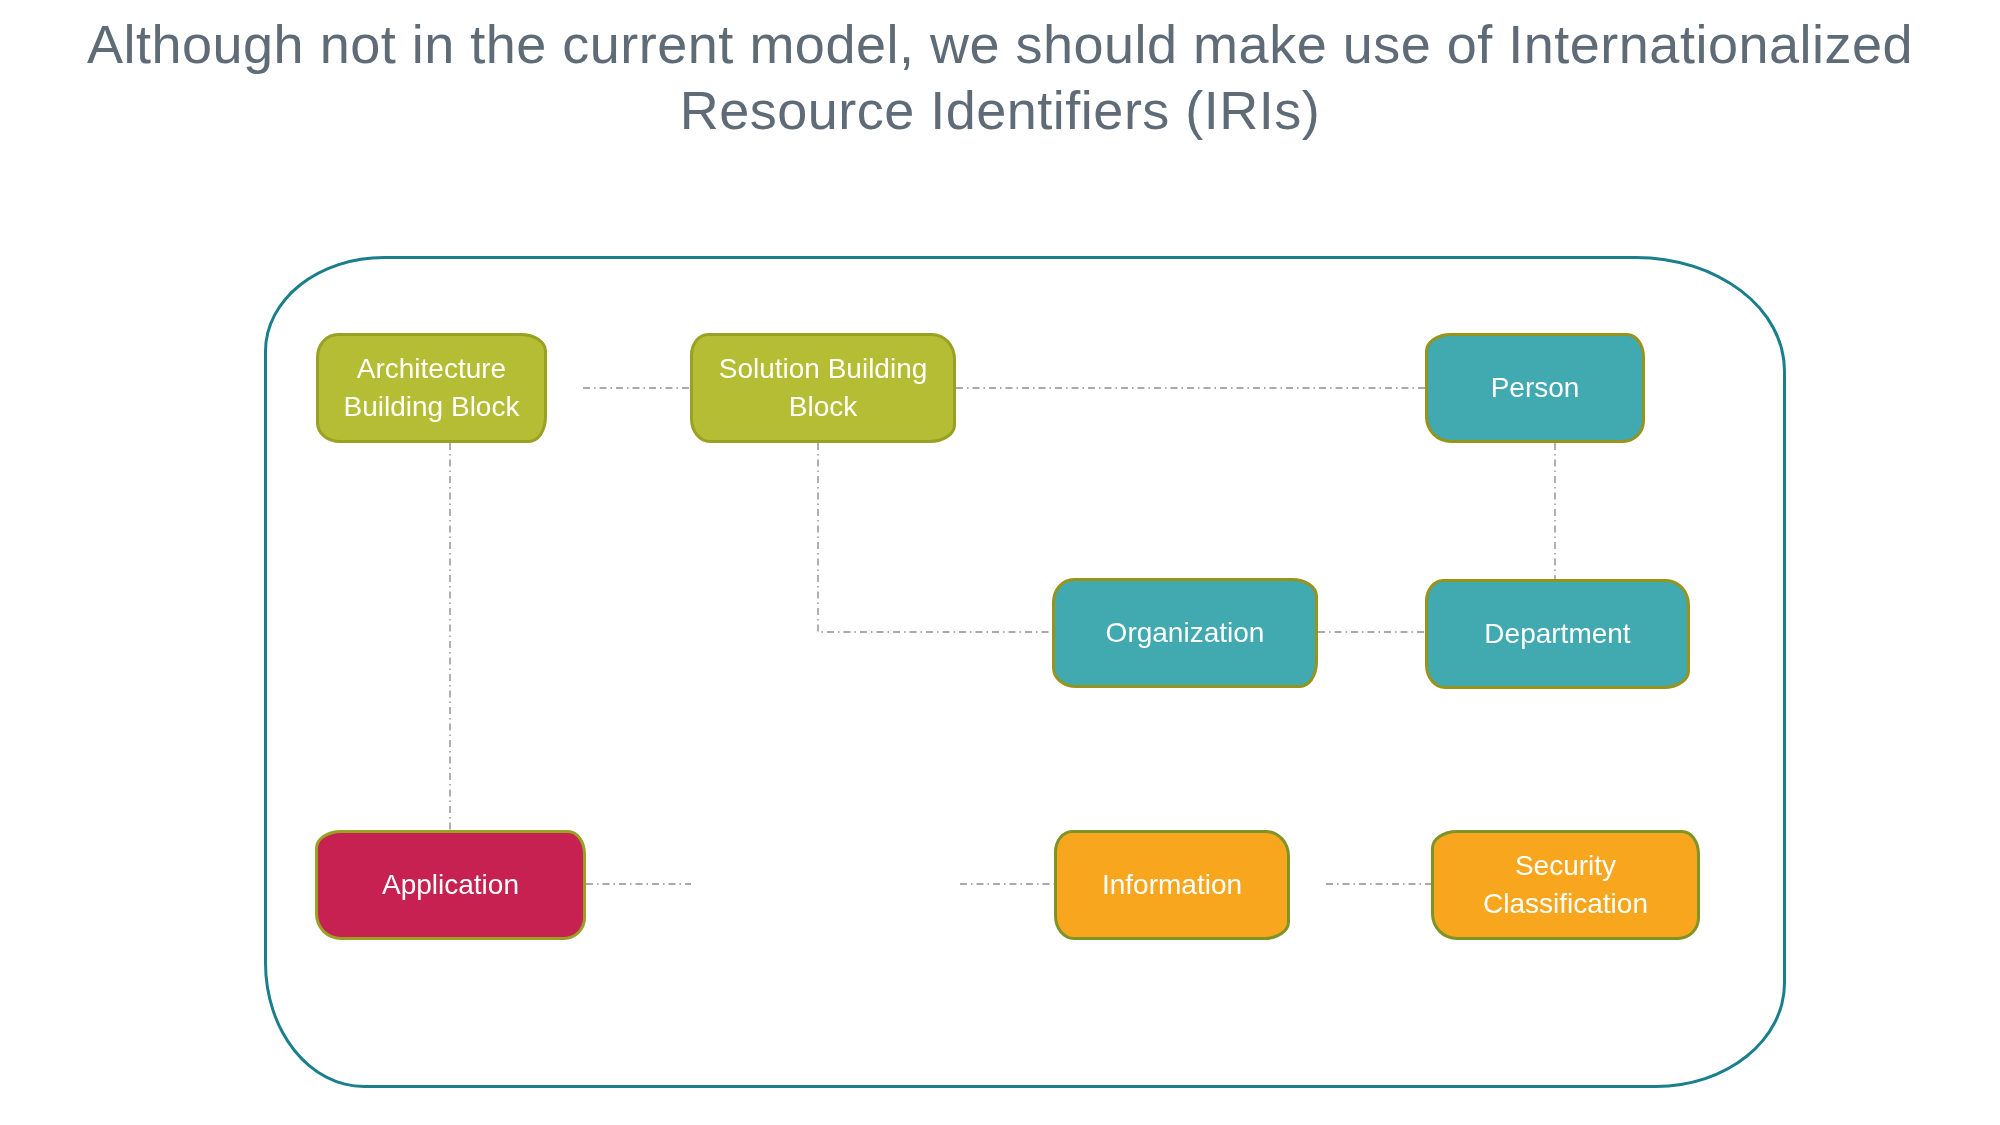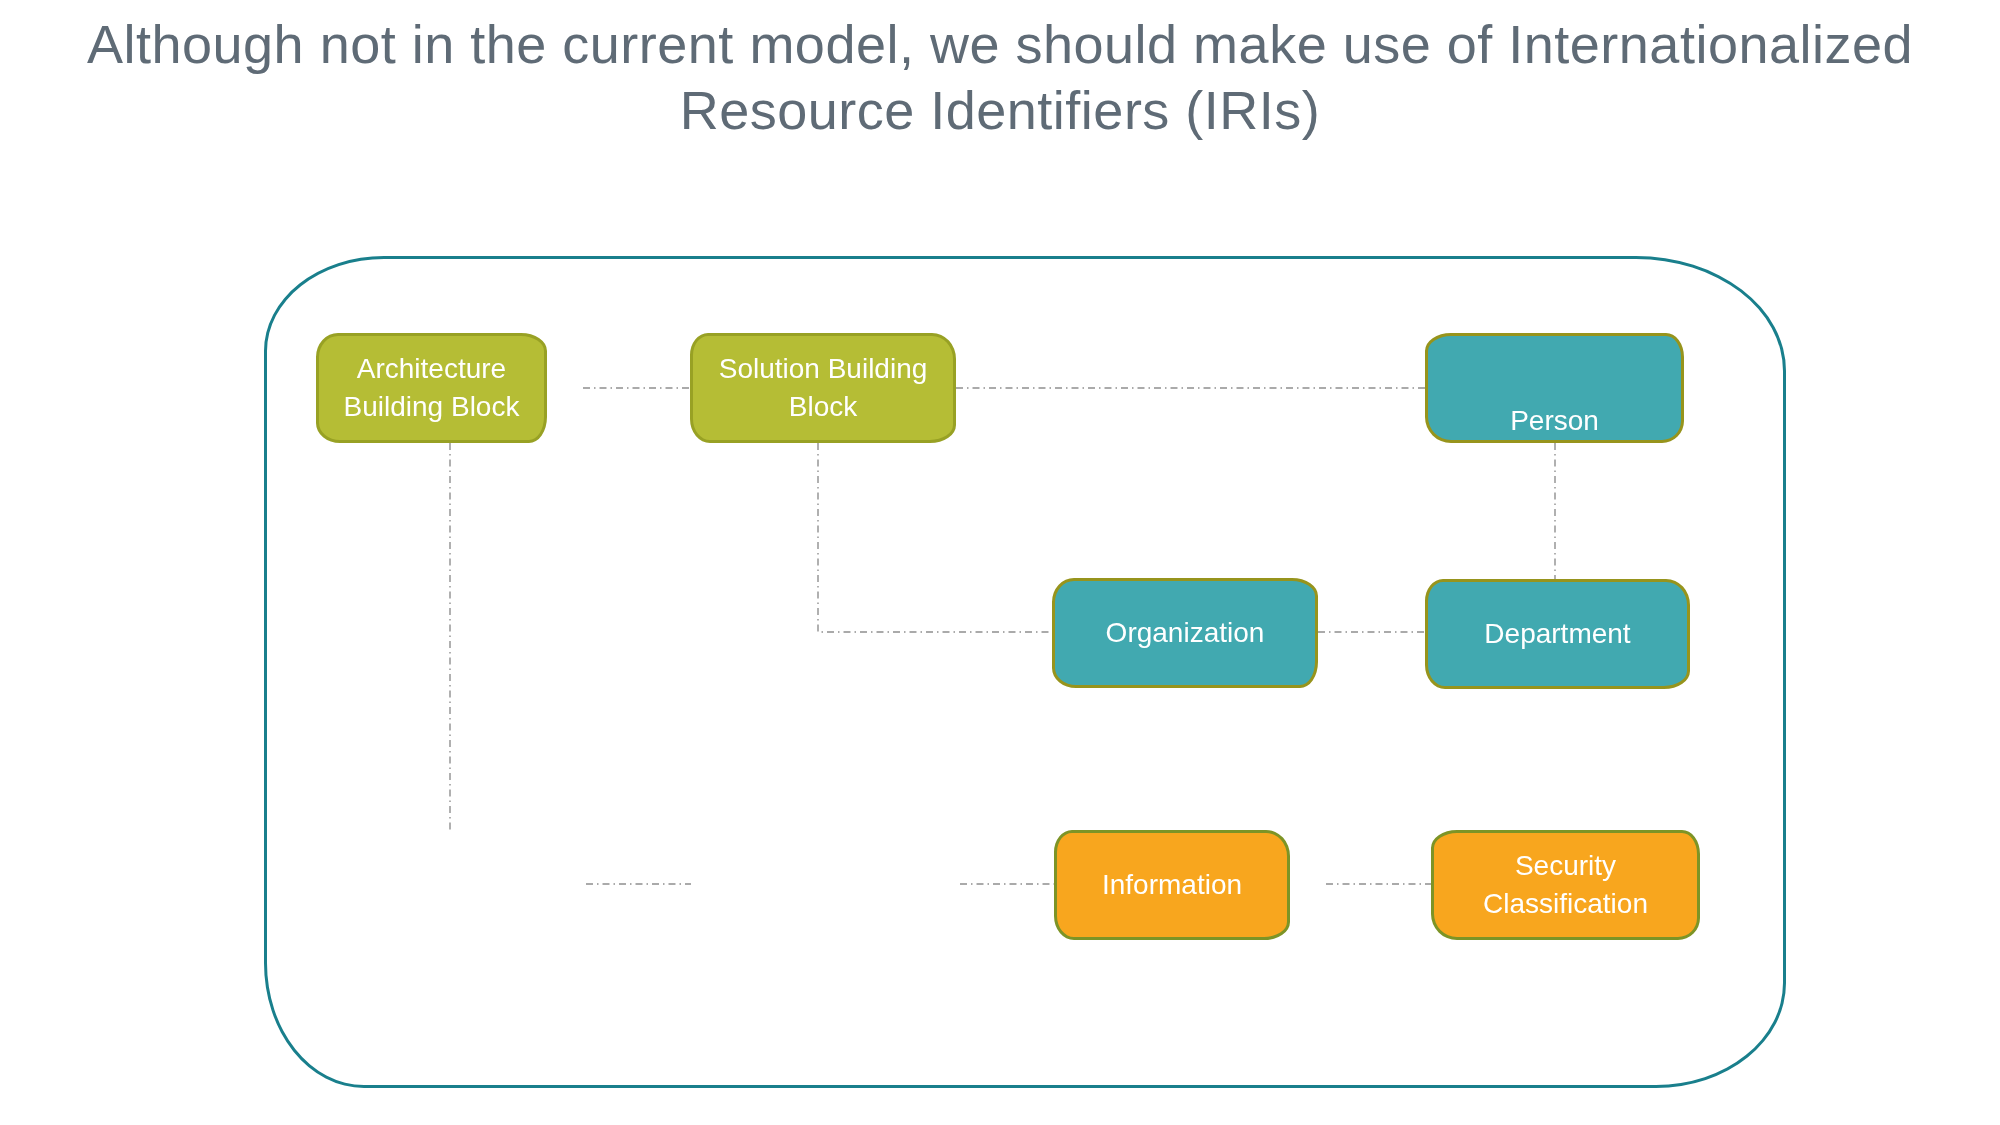--- a/index.html
+++ b/index.html
@@ -55,21 +55,21 @@
   .r1{border-radius:22px 26px 18px 24px / 24px 18px 26px 20px;}
   .r2{border-radius:18px 24px 26px 20px / 22px 26px 18px 24px;}
   .r3{border-radius:26px 18px 22px 26px / 18px 24px 22px 26px;}
   .node--green{background:#b5bd35;border-color:#98a124;}
   .node--teal{background:#41a9b0;border-color:#97941c;}
   .node--red{background:#c62150;border-color:#98a124;}
   .node--orange{background:#f8a61e;border-color:#7d9426;}
 
   .n-abb{left:316px;top:333px;width:231px;height:110px;}
   .n-sbb{left:690px;top:333px;width:266px;height:110px;}
-  .n-person{left:1425px;top:333px;width:259px;height:110px;align-items:flex-end;}
+  .n-person{left:1425px;top:333px;width:220px;height:110px;}
   .n-org{left:1052px;top:578px;width:266px;height:110px;}
   .n-dept{left:1425px;top:579px;width:265px;height:110px;}
   .n-app{left:315px;top:830px;width:271px;height:110px;}
   .n-iface{left:691px;top:830px;width:269px;height:110px;}
   .n-info{left:1054px;top:830px;width:236px;height:110px;}
   .n-sec{left:1431px;top:830px;width:269px;height:110px;}
 </style>
 </head>
 <body>
 
@@ -104,20 +104,23 @@
   </div>
 
   <div class="node node--teal r2 n-dept">
     <span>Department</span>
   </div>
 
   <div class="node node--teal r1 n-org">
     <span>Organization</span>
   </div>
 
+  <div class="node node--red r3 n-app">
+    <span>Application</span>
+  </div>
 
 
   <div class="node node--orange r2 n-info">
     <span>Information</span>
   </div>
 
   <div class="node node--orange r3 n-sec">
     <span>Security Classification</span>
   </div>
 

